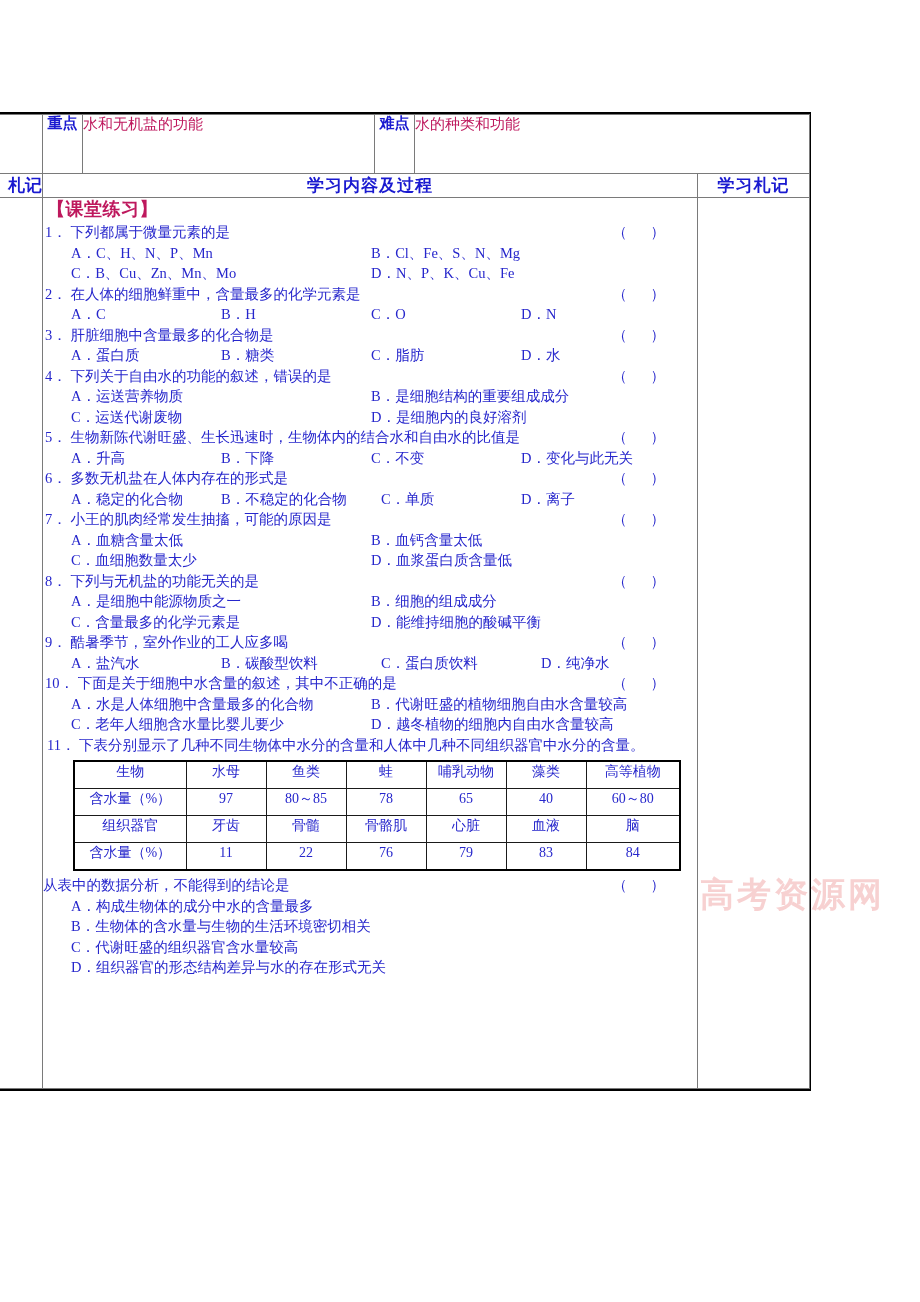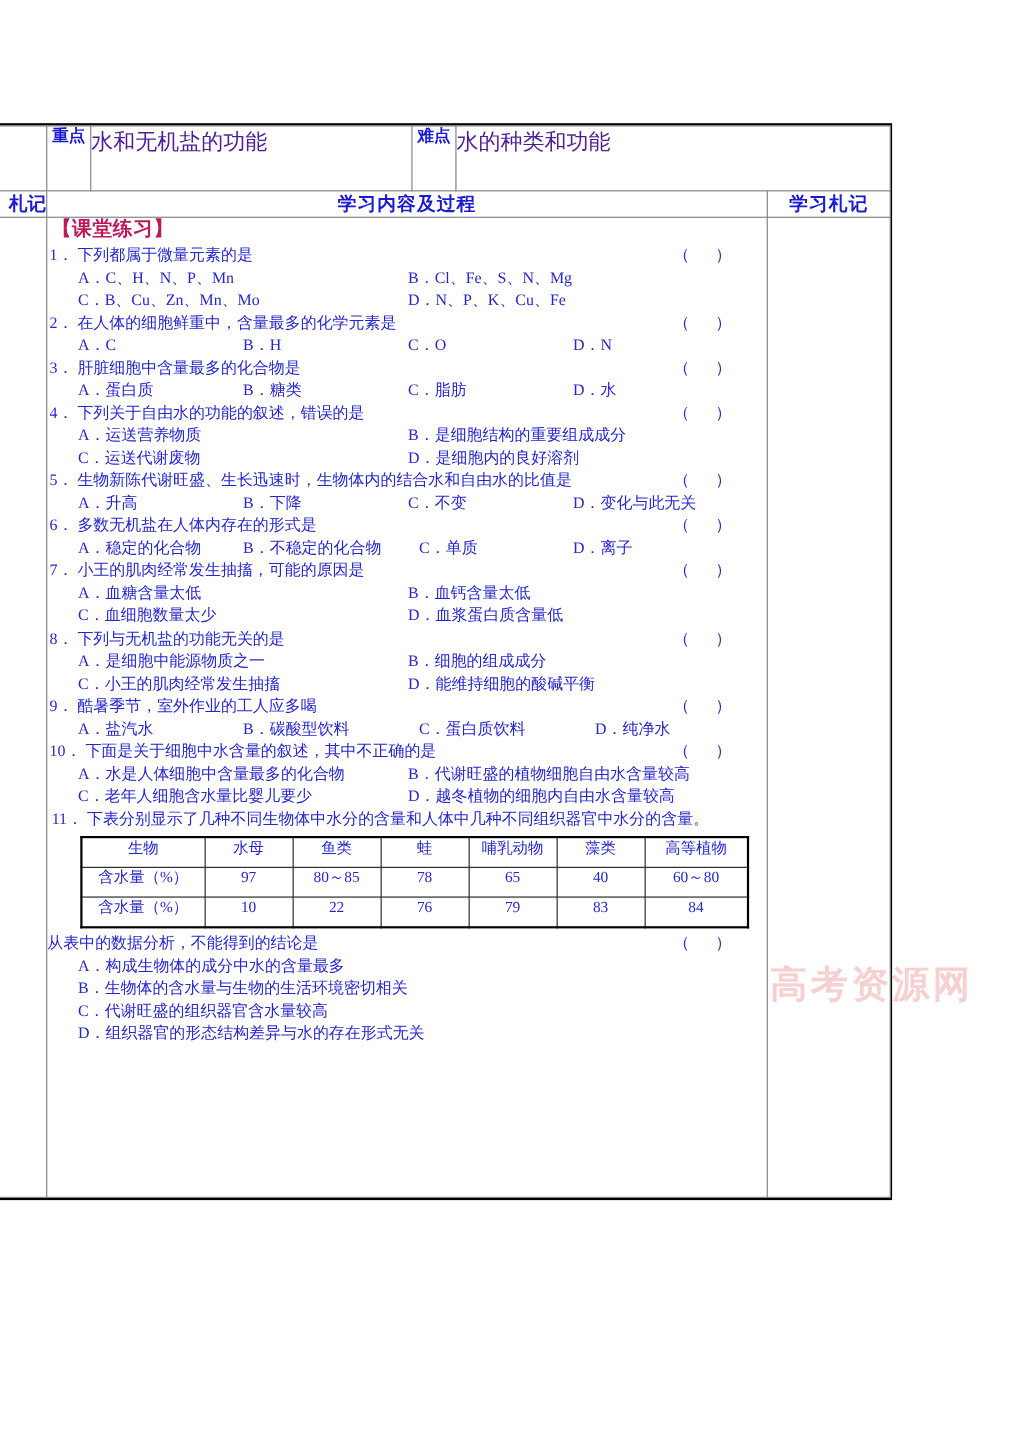--- a/index.html
+++ b/index.html
@@ -45,22 +45,22 @@
     font-family:"DejaVu Sans","Liberation Sans",sans-serif;
     font-weight:bold;
     font-size:15px;
     color:#1a1ad0;
     text-align:center;
     line-height:1.15;
     padding:6px 2px 6px 2px;
     letter-spacing:0px;
   }
   .keytxt{
-    font-size:20px;
-    color:#4c1d95;
+    font-size:15px;
+    color:#be185d;
     padding:22px 0 0 10px;
     font-family:Liberation Mono, monospace;
   }
   .headrow td{height:58px;}
 
   .bar{
     font-family:Liberation Sans, sans-serif;
     font-weight:bold;
     font-size:17px;
     color:#1a1ad0;
@@ -204,21 +204,21 @@
                   <div class="opts indent"><span class="opt" style="width: 300px;">C．运送代谢废物</span><span class="opt" style="width: 300px;">D．是细胞内的良好溶剂</span></div>
                   <div class="qline">5． 生物新陈代谢旺盛、生长迅速时，生物体内的结合水和自由水的比值是<span class="paren">（    ）</span></div>
                   <div class="opts indent"><span class="opt" style="width: 150px;">A．升高</span><span class="opt" style="width: 150px;">B．下降</span><span class="opt" style="width: 150px;">C．不变</span><span class="opt" style="width: 150px;">D．变化与此无关</span></div>
                   <div class="qline">6． 多数无机盐在人体内存在的形式是<span class="paren">（    ）</span></div>
                   <div class="opts indent"><span class="opt" style="width: 150px;">A．稳定的化合物</span><span class="opt" style="width: 160px;">B．不稳定的化合物</span><span class="opt" style="width: 140px;">C．单质</span><span class="opt" style="width: 150px;">D．离子</span></div>
                   <div class="qline">7． 小王的肌肉经常发生抽搐，可能的原因是<span class="paren">（    ）</span></div>
                   <div class="opts indent"><span class="opt" style="width: 300px;">A．血糖含量太低</span><span class="opt" style="width: 300px;">B．血钙含量太低</span></div>
                   <div class="opts indent"><span class="opt" style="width: 300px;">C．血细胞数量太少</span><span class="opt" style="width: 300px;">D．血浆蛋白质含量低</span></div>
                   <div class="qline">8． 下列与无机盐的功能无关的是<span class="paren">（    ）</span></div>
                   <div class="opts indent"><span class="opt" style="width: 300px;">A．是细胞中能源物质之一</span><span class="opt" style="width: 300px;">B．细胞的组成成分</span></div>
-                  <div class="opts indent"><span class="opt" style="width: 300px;">C．小王的肌肉经常发生抽搐</span><span class="opt" style="width: 300px;">D．能维持细胞的酸碱平衡</span></div>
+                  <div class="opts indent"><span class="opt" style="width: 300px;">C．含量最多的化学元素是</span><span class="opt" style="width: 300px;">D．能维持细胞的酸碱平衡</span></div>
                   <div class="qline">9． 酷暑季节，室外作业的工人应多喝<span class="paren">（    ）</span></div>
                   <div class="opts indent"><span class="opt" style="width: 150px;">A．盐汽水</span><span class="opt" style="width: 160px;">B．碳酸型饮料</span><span class="opt" style="width: 160px;">C．蛋白质饮料</span><span class="opt" style="width: 130px;">D．纯净水</span></div>
                   <div class="qline">10． 下面是关于细胞中水含量的叙述，其中不正确的是<span class="paren">（    ）</span></div>
                   <div class="opts indent"><span class="opt" style="width: 300px;">A．水是人体细胞中含量最多的化合物</span><span class="opt" style="width: 300px;">B．代谢旺盛的植物细胞自由水含量较高</span></div>
                   <div class="opts indent"><span class="opt" style="width: 300px;">C．老年人细胞含水量比婴儿要少</span><span class="opt" style="width: 300px;">D．越冬植物的细胞内自由水含量较高</span></div>
                   <div class="qline wrapline" style="width: 620px;">11． 下表分别显示了几种不同生物体中水分的含量和人体中几种不同组织器官中水分的含量。</div>
                   <div class="dtwrap">
                     <table class="dt">
                       <colgroup>
                         <col class="dt-c0">
@@ -242,22 +242,31 @@
                         <tr>
                           <td>含水量（%）</td>
                           <td>97</td>
                           <td>80～85</td>
                           <td>78</td>
                           <td>65</td>
                           <td>40</td>
                           <td>60～80</td>
                         </tr>
                         <tr>
+                          <td>组织器官</td>
+                          <td>牙齿</td>
+                          <td>骨髓</td>
+                          <td>骨骼肌</td>
+                          <td>心脏</td>
+                          <td>血液</td>
+                          <td>脑</td>
+                        </tr>
+                        <tr>
                           <td>含水量（%）</td>
-                          <td>10</td>
+                          <td>11</td>
                           <td>22</td>
                           <td>76</td>
                           <td>79</td>
                           <td>83</td>
                           <td>84</td>
                         </tr>
                       </tbody>
                     </table>
                   </div>
                   <div class="qline" style="margin-left: 0px;">从表中的数据分析，不能得到的结论是<span class="paren">（    ）</span></div>

